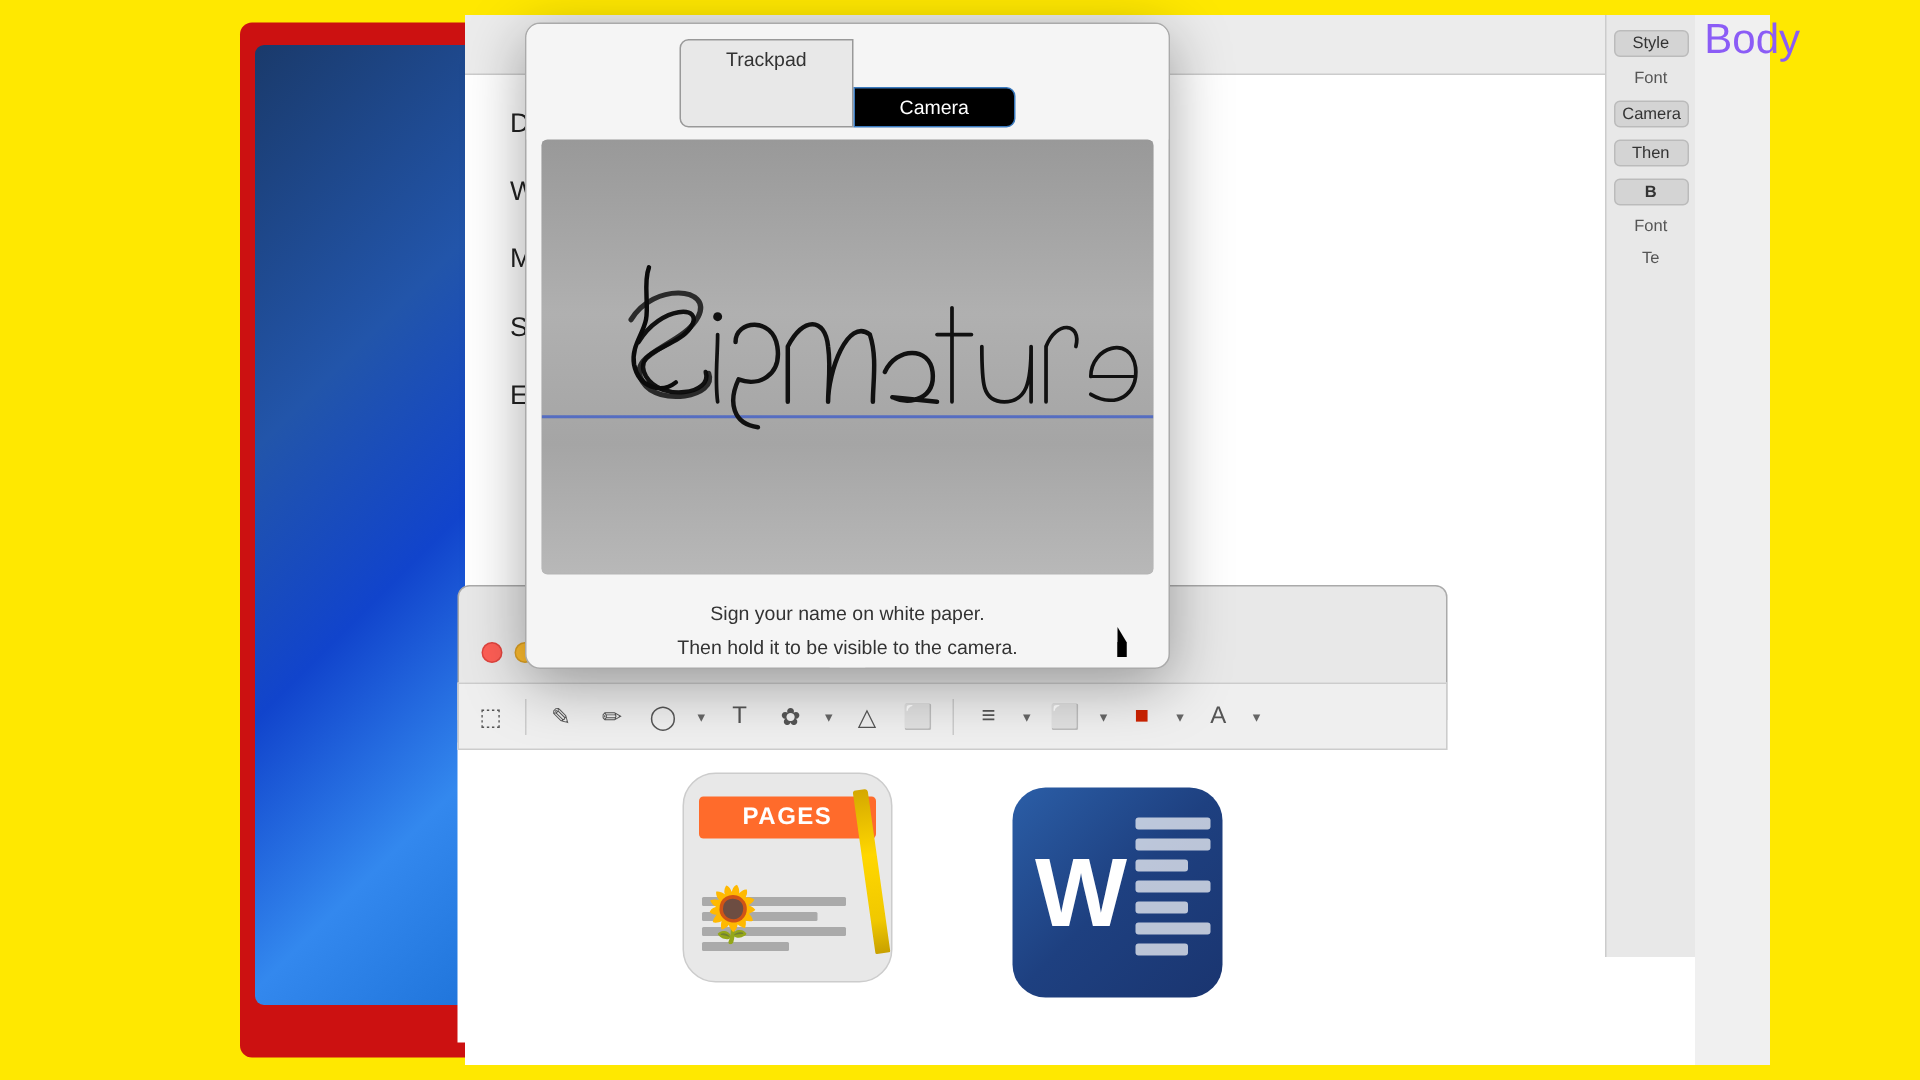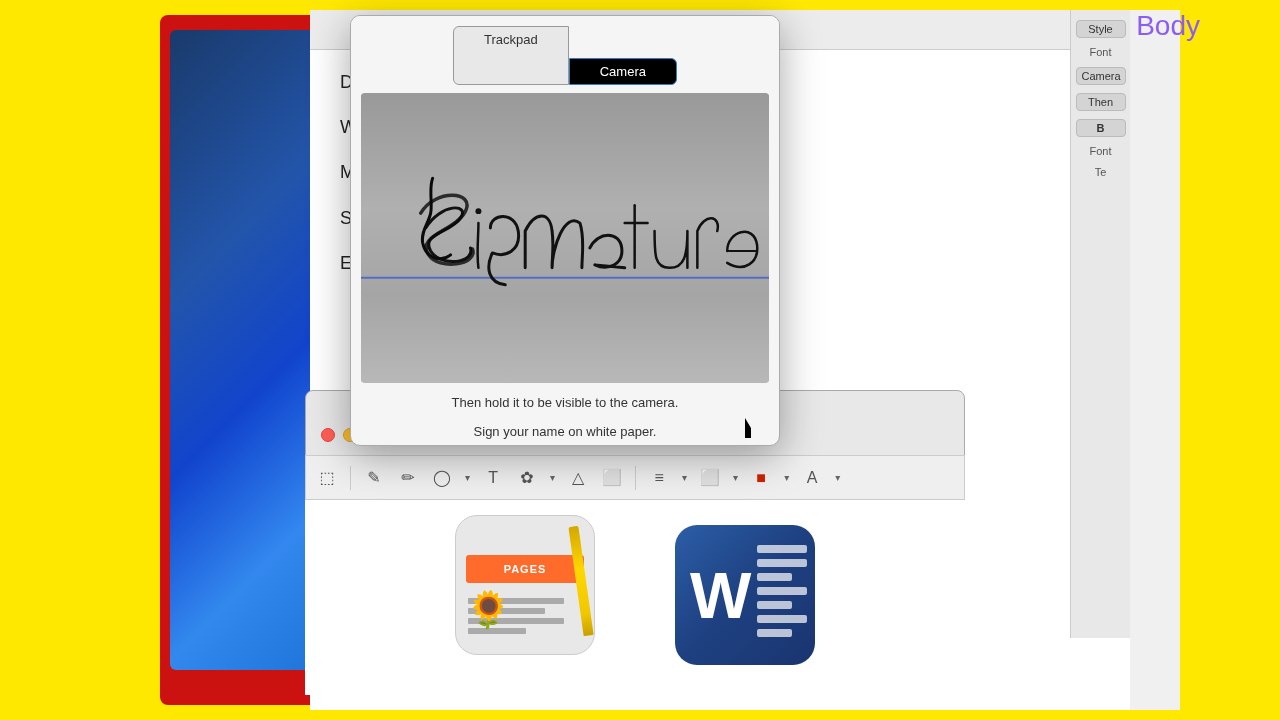--- a/index.html
+++ b/index.html
@@ -356,23 +356,22 @@
       left: 10px;
       right: 10px;
       height: 28px;
       background: #FF6B2B;
       border-radius: 3px;
       display: flex;
       align-items: center;
       justify-content: center;
       color: white;
       font-weight: bold;
-      font-size: 11px;
+      font-size: 16px;
       letter-spacing: 1px;
-      margin-top: 24px;
     }
 
     
     .word-icon-bg {
       width: 140px;
       height: 140px;
       background: linear-gradient(135deg, #2b5ea7 0%, #1e4080 50%, #1a3570 100%);
       border-radius: 22px;
       display: flex;
       align-items: center;
@@ -601,20 +600,20 @@
 
       <path d="M 368 158 C 368 138, 395 130, 398 152 C 400 170, 385 180, 368 170" stroke="#111" stroke-width="2.5" fill="none" stroke-linecap="round" stroke-linejoin="round"></path>
       <path d="M 368 158 L 398 158" stroke="#111" stroke-width="2" fill="none"></path>
 
       <path d="M 60 120 C 75 95, 115 98, 105 118 C 95 138, 55 142, 68 162 C 78 178, 118 172, 112 156" stroke="#0a0a0a" stroke-width="3.5" fill="none" stroke-linecap="round" stroke-linejoin="round" opacity="0.8"></path>
 
       <path d="M 72 85 C 68 95, 72 110, 70 120 C 68 130, 60 138, 62 150 C 65 165, 80 170, 90 162" stroke="#0a0a0a" stroke-width="3" fill="none" stroke-linecap="round" stroke-linejoin="round"></path>
     </svg>
   </div>
 
+  <div class="dialog-instruction">Sign your name on white paper.</div>
   <div class="dialog-instruction" style="padding-top: 0;">Then hold it to be visible to the camera.</div>
-  <div class="dialog-instruction">Sign your name on white paper.</div>
 
 
   <div class="dialog-caret"></div>
 </div>
 
 <div class="cursor" style="top: 418px; left: 745px;"></div>
 
 </body></html>

